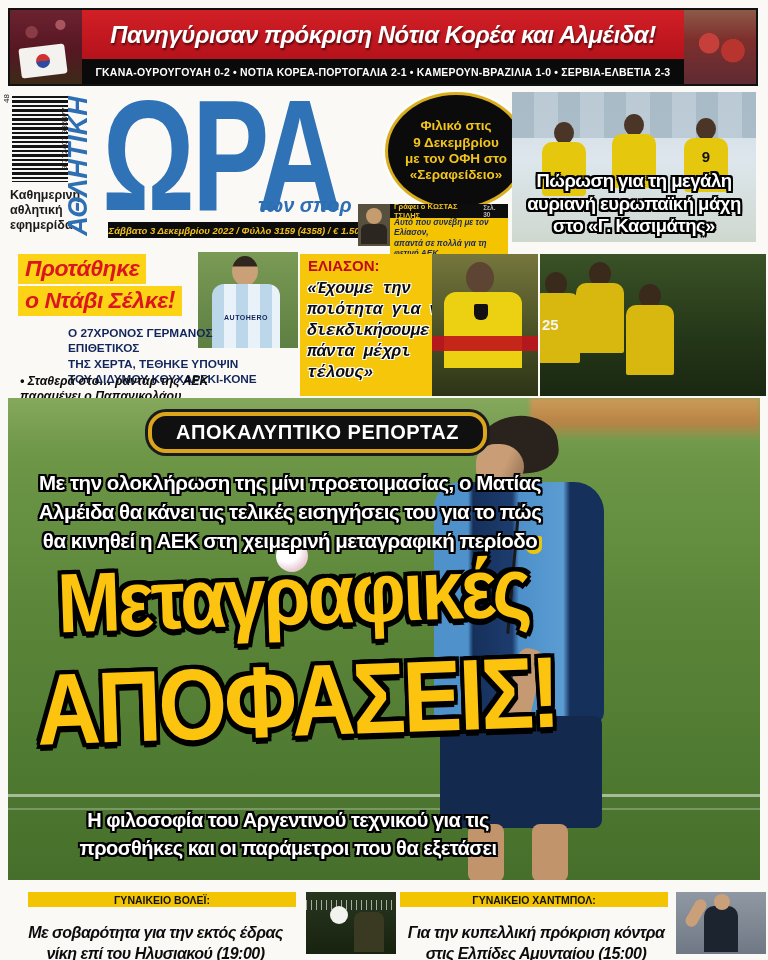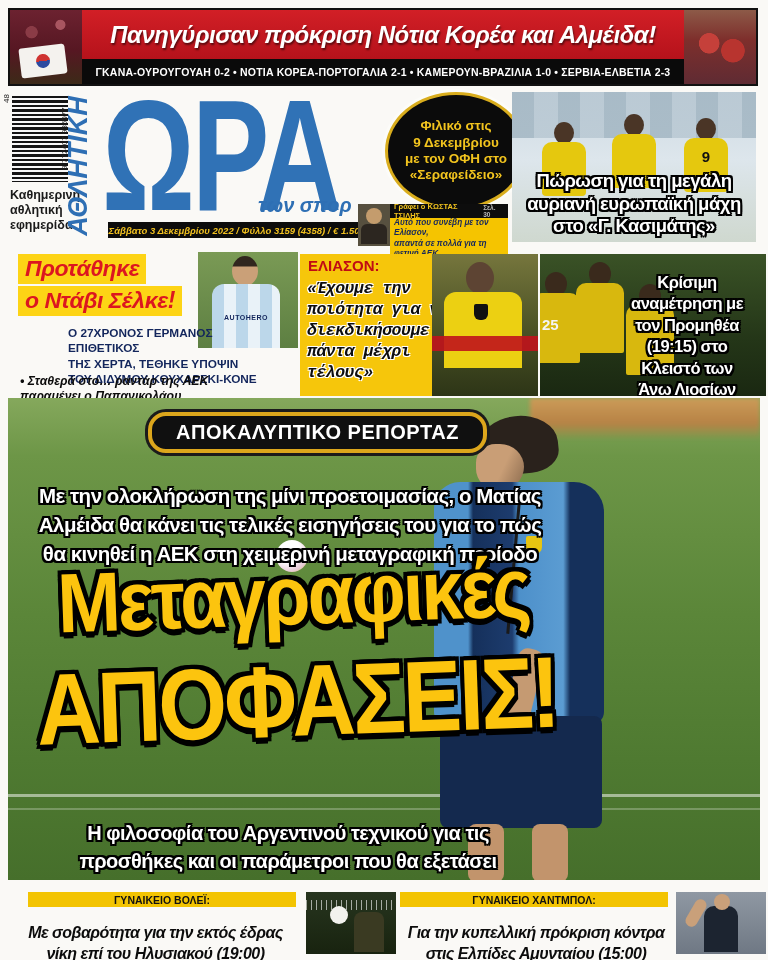--- a/index.html
+++ b/index.html
@@ -1,21 +1,21 @@
 <!DOCTYPE html>
 <html><head>
 <meta charset="utf-8">
 <style>
   html,body{margin:0;padding:0;background:#e9e7e2;}
   .page{position:relative;width:768px;height:960px;background:#faf9f6;overflow:hidden;
         font-family:"Liberation Sans",sans-serif;}
   .pre{white-space:pre-line;}
   
   .ob{text-shadow:-2px -2px 0 #000,0 -2px 0 #000,2px -2px 0 #000,-2px 0 0 #000,
-      2px 0 0 #000,-2px 2px 0 #000,0 2px 0 #000,2px 2px 0 #000;margin-top:13px;}
+      2px 0 0 #000,-2px 2px 0 #000,0 2px 0 #000,2px 2px 0 #000;}
   .ob-big{text-shadow:-4px -4px 0 #000,0 -4px 0 #000,4px -4px 0 #000,-4px 0 0 #000,
       4px 0 0 #000,-4px 4px 0 #000,0 4px 0 #000,4px 4px 0 #000,0 6px 0 #000;}
   .ow{text-shadow:-1px -1px 0 #fff,1px -1px 0 #fff,-1px 1px 0 #fff,1px 1px 0 #fff;font-family:Liberation Mono, monospace;}
   
   .banner{position:absolute;left:8px;top:8px;width:750px;height:78px;background:#000;
           border:2px solid #111;display:flex;box-sizing:border-box;}
   .bphoto{position:relative;width:72px;flex:0 0 72px;overflow:hidden;}
   .bphoto.left{background:
       radial-gradient(circle at 30% 30%,#8a3b46 8%,transparent 9%),
       radial-gradient(circle at 70% 20%,#a85560 6%,transparent 7%),
@@ -307,26 +307,20 @@
       </div>
       <div class="bk-player" style="left:36px;top:8px;">
         <div class="head"></div>
           <div class="torso"></div>
       </div>
       <div class="bk-player" style="left:86px;top:30px;">
         <div class="head"></div>
           <div class="torso"></div>
       </div>
       <div class="bk-num">25</div>
-      <div class="bk-head pre ob">Κρίσιμη
-αναμέτρηση με
-τον Προμηθέα
-(19:15) στο
-Κλειστό των
-Άνω Λιοσίων</div>
     </div>
   </div>
 
   <div class="main">
     <div class="stand"></div>
     <div class="fieldline fl1"></div>
     <div class="fieldline fl2"></div>
 
     <div class="coach">
       <div class="hair"></div>

